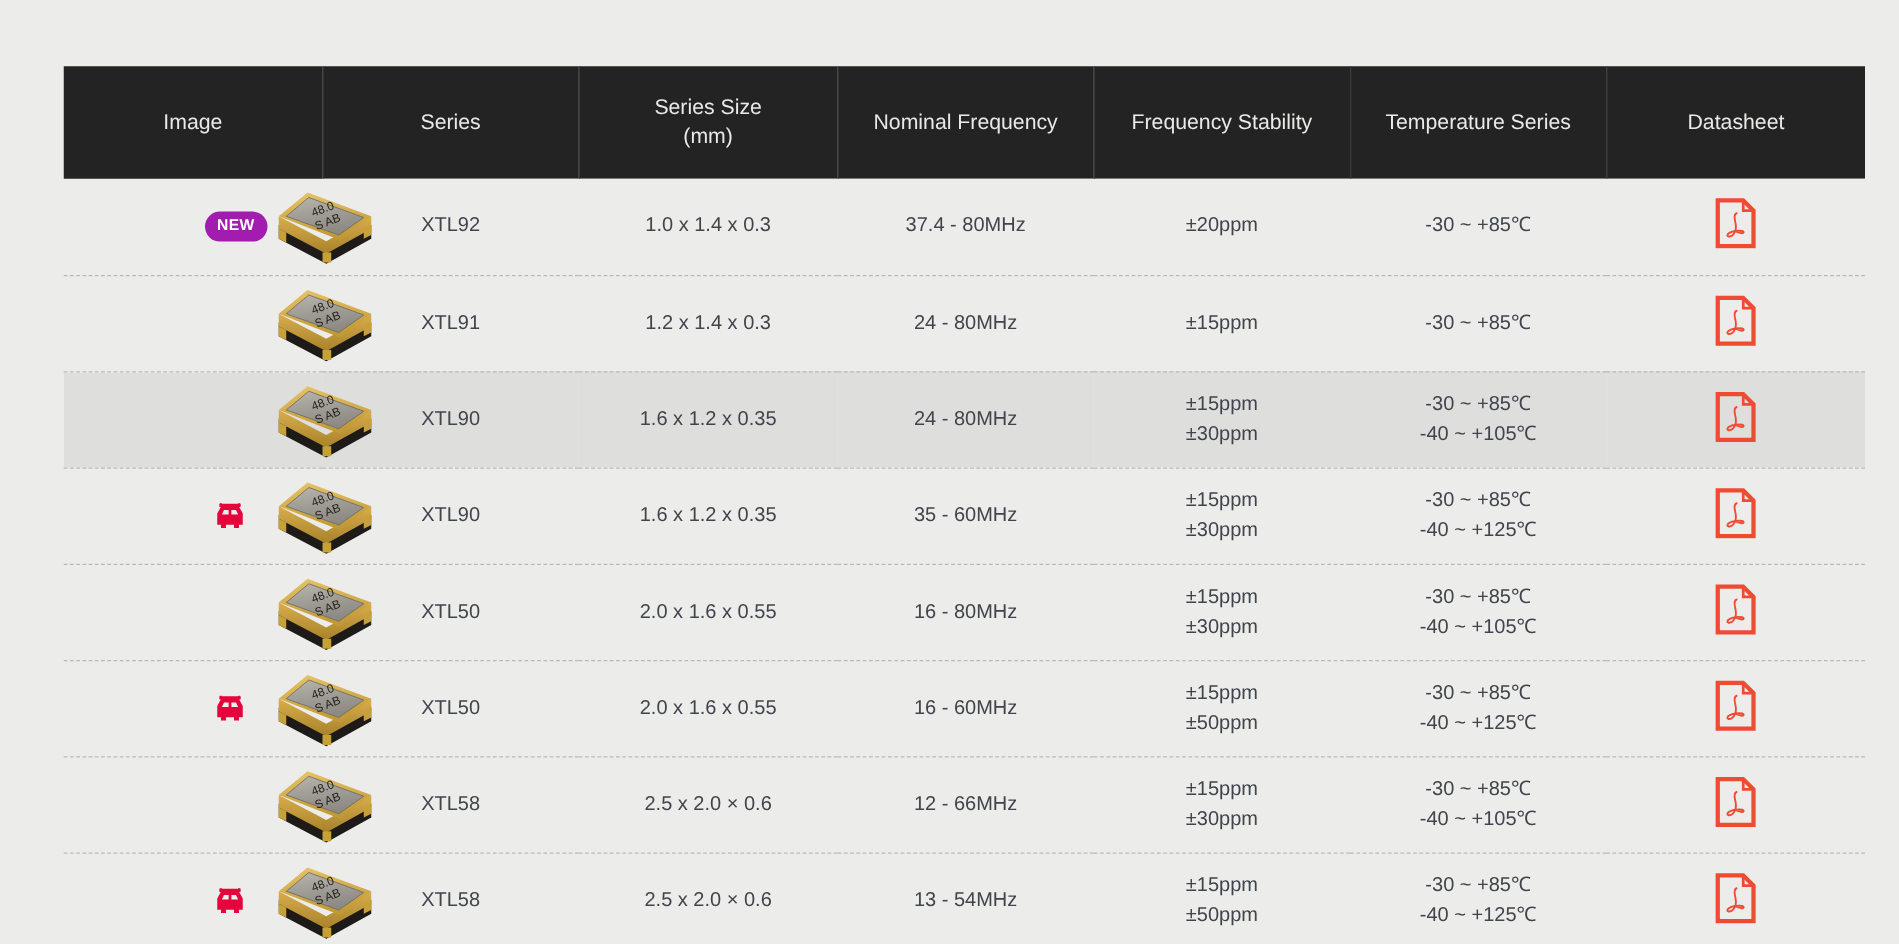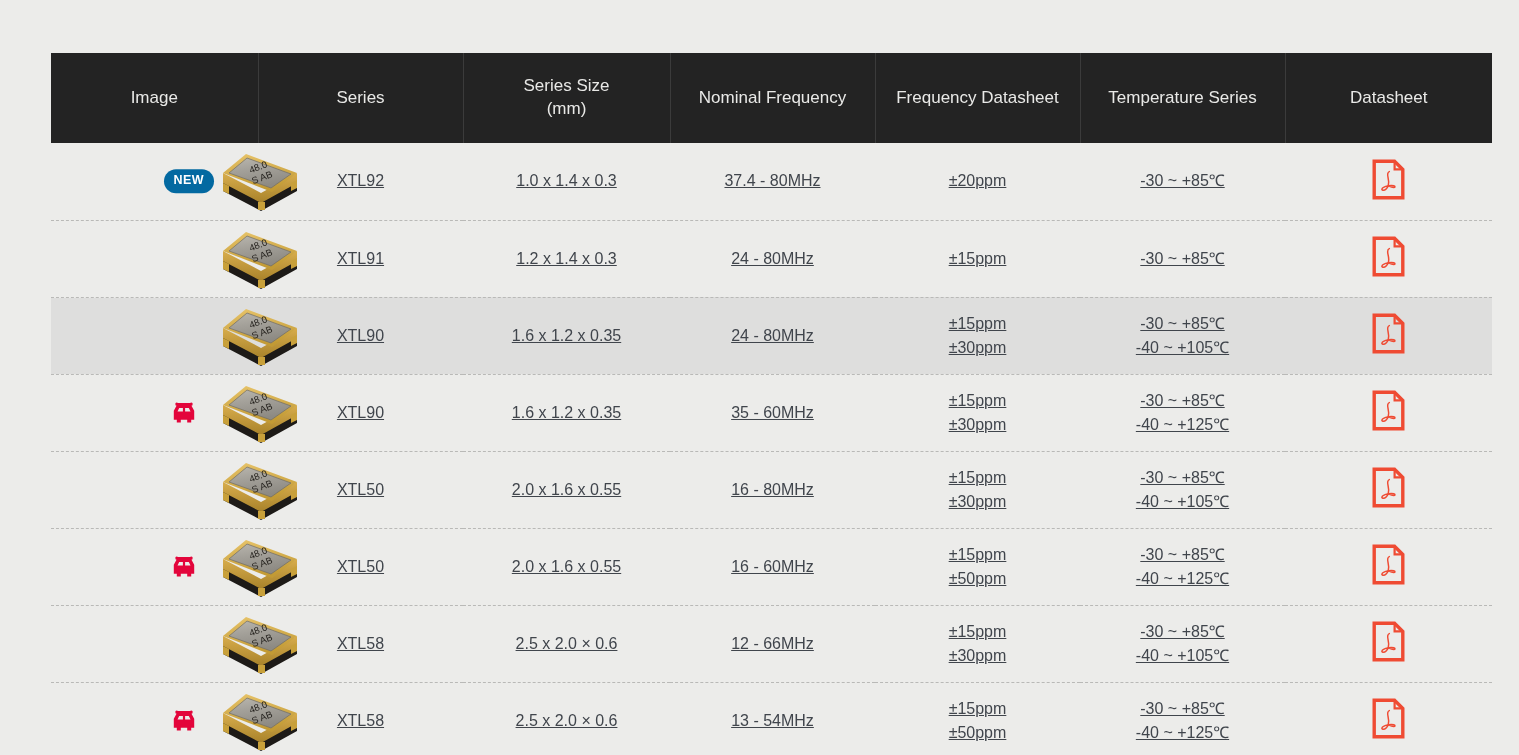--- a/index.html
+++ b/index.html
@@ -75,40 +75,39 @@
     text-align: center;
     vertical-align: middle;
     font-size: 16px;
     color: #40454c;
     box-sizing: border-box;
   }
   .cell-line {
     display: block;
     line-height: 1.5;
     white-space: nowrap;
-    text-decoration: underline;
   }
 
   
   .image-cell {
     position: relative;
   }
   .image-wrap {
     position: relative;
     width: 100%;
     height: 77px;
   }
 
   
   .badge-new {
     position: absolute;
     left: 9px;
     top: 50%;
     transform: translateY(-50%);
-    background: #0369a1;
+    background: #a21caf;
     color: #ffffff;
     font-size: 12.5px;
     font-weight: 700;
     letter-spacing: 0.4px;
     padding: 5px 10px 6px 10px;
     border-radius: 13px;
     line-height: 1;
   }
 
   
@@ -157,21 +156,21 @@
     </colgroup>
     <thead>
       <tr>
         <th><span>Image</span></th>
         <th><span>Series</span></th>
         <th>
           <span>Series Size</span><br>
           <span>(mm)</span>
         </th>
         <th><span>Nominal Frequency</span></th>
-        <th><span>Frequency Datasheet</span></th>
+        <th><span>Frequency Stability</span></th>
         <th><span>Temperature Series</span></th>
         <th><span>Datasheet</span></th>
       </tr>
     </thead>
     <tbody id="table-body">
         <tr>
           <td class="image-cell"><span class="image-wrap">
       <span class="badge-new">NEW</span>
       <span class="crystal">
   <svg viewBox="0 0 85 62" width="85" height="62">

